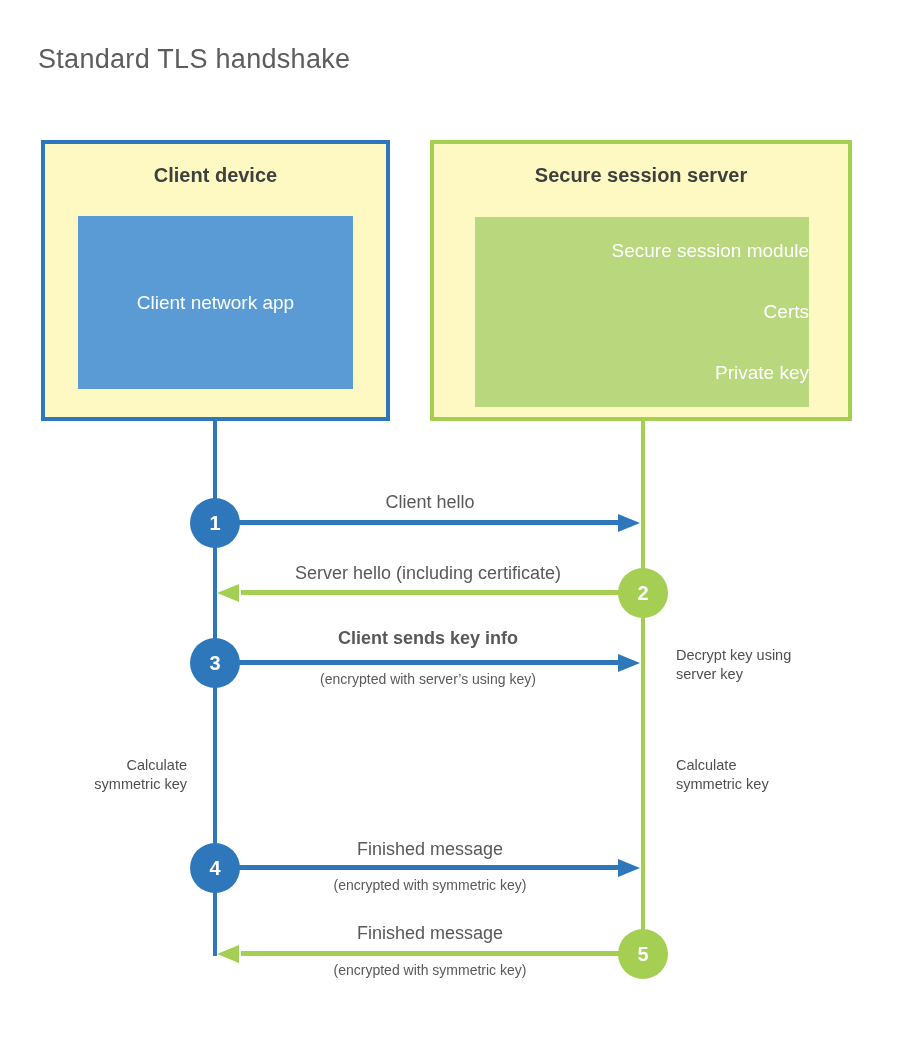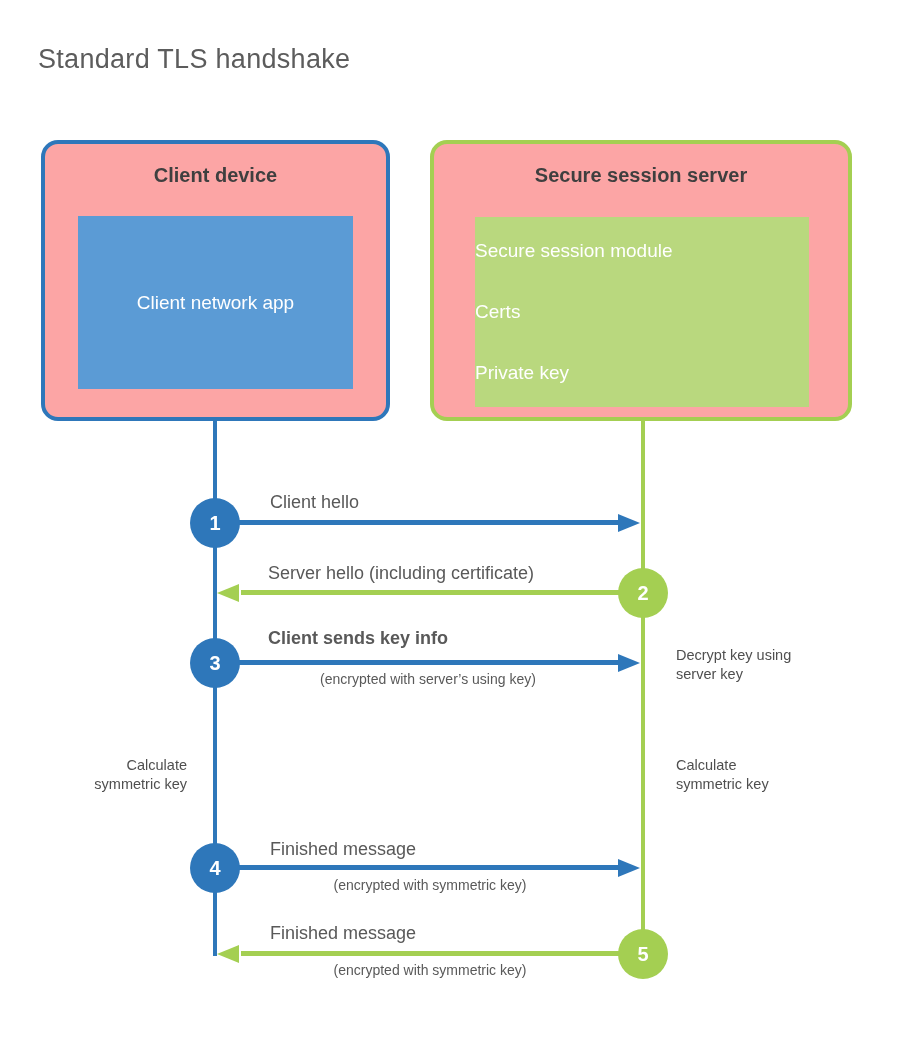--- a/index.html
+++ b/index.html
@@ -10,51 +10,51 @@
     --gray:#595959;
     --dark:#3f3f3f;
   }
   html,body{margin:0;padding:0;background:#ffffff;}
   body{font-family:"Liberation Sans", sans-serif;}
   .canvas{position:relative;width:900px;height:1058px;background:#ffffff;overflow:hidden;}
   .abs{position:absolute;margin-top:16px;}
 
   .page-title{left:38px;top:28px;font-size:27px;font-weight:300;color:#5c5c5c;letter-spacing:.3px;}
 
-  .box{box-sizing:border-box;background:#fca5a5;border-radius:17px;}
+  .box{box-sizing:border-box;background:#fef9c3;}
   .box.client{left:41px;top:124px;width:349px;height:281px;border:4px solid var(--blue);}
   .box.server{left:430px;top:124px;width:422px;height:281px;border:4px solid var(--green);padding-left:8px;}
   .box-title{position:absolute;left:0;right:0;top:20px;text-align:center;font-size:20px;font-weight:bold;color:var(--dark);}
 
   .fill-module{position:absolute;left:33px;top:72px;width:275px;height:173px;background:var(--blue-fill);
     display:flex;align-items:center;justify-content:center;}
   .fill-module .txt{color:#ffffff;font-size:19px;line-height:27px;text-align:center;width:170px;}
 
   .bar{position:absolute;left:41px;width:334px;height:68px;background:var(--green-fill);
-    display:flex;align-items:center;justify-content:flex-start;color:#ffffff;font-size:19px;}
+    display:flex;align-items:center;justify-content:flex-end;color:#ffffff;font-size:19px;}
   .bar.b0{top:73px;} .bar.b1{top:134px;} .bar.b2{top:195px;}
 
   .lifeline{width:4px;top:405px;height:535px;z-index:1;}
   .lifeline.blue{left:213px;background:var(--blue);}
   .lifeline.green{left:641px;background:var(--green);}
 
   .shaft{height:5px;z-index:2;}
   .shaft.blue{background:var(--blue);}
   .shaft.green{background:var(--green);}
   .head{width:0;height:0;z-index:2;}
   .head.right{border-top:9px solid transparent;border-bottom:9px solid transparent;border-left:22px solid var(--blue);}
   .head.left{border-top:9px solid transparent;border-bottom:9px solid transparent;border-right:22px solid var(--green);}
 
   .circle{width:50px;height:50px;border-radius:50%;z-index:3;
     display:flex;align-items:center;justify-content:center;
     color:#ffffff;font-size:20px;font-weight:bold;}
   .circle.blue{background:var(--blue);}
   .circle.green{background:var(--green);}
 
-  .step-label{font-size:18px;color:var(--gray);text-align:left;width:320px;z-index:2;}
+  .step-label{font-size:18px;color:var(--gray);text-align:center;width:320px;z-index:2;}
   .step-sublabel{font-size:14px;color:var(--gray);text-align:center;width:320px;z-index:2;}
   .side-note{font-size:14.5px;color:#4f4f4f;line-height:19px;z-index:2;}
 </style>
 </head>
 <body>
 
 <div class="canvas">
 
   <div class="abs page-title">Standard TLS handshake</div>
 

